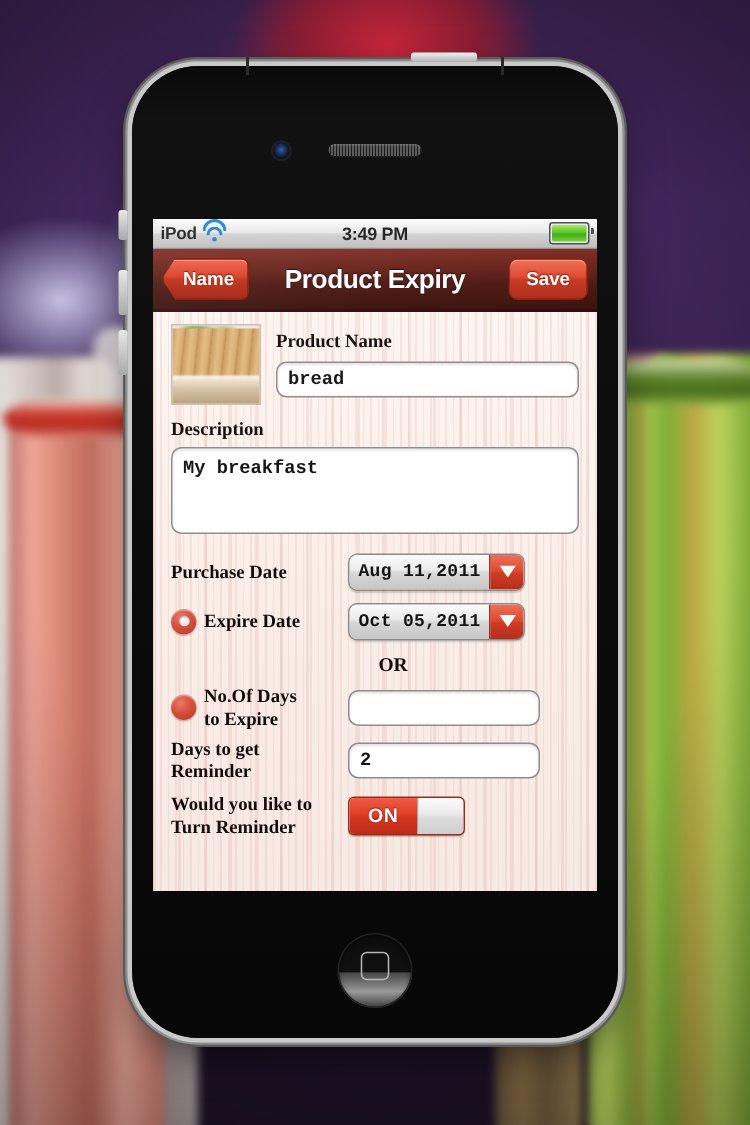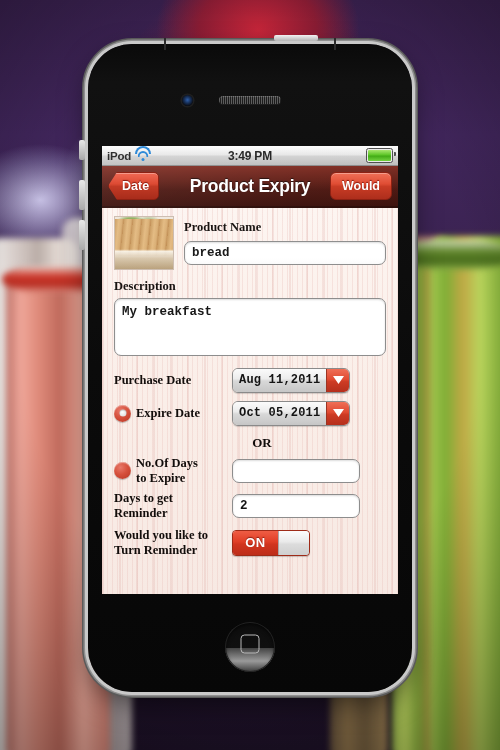--- a/index.html
+++ b/index.html
@@ -505,23 +505,23 @@
             <i></i>
             <i></i>
           </span>
         <span class="sb-time">3:49 PM</span>
         <span class="sb-batt">
             <span></span>
           </span>
       </div>
 
       <div class="navbar">
-        <div class="btn-back">Date</div>
+        <div class="btn-back">Name</div>
         <div class="nav-title">Product Expiry</div>
-        <div class="btn-save">Would</div>
+        <div class="btn-save">Save</div>
       </div>
 
       <div class="form">
 
         <div class="row-top">
           <div class="thumb"></div>
           <div class="col-right">
             <div class="lbl lbl-pn">Product Name</div>
             <input class="inp" type="text" value="bread" style="">
           </div>

